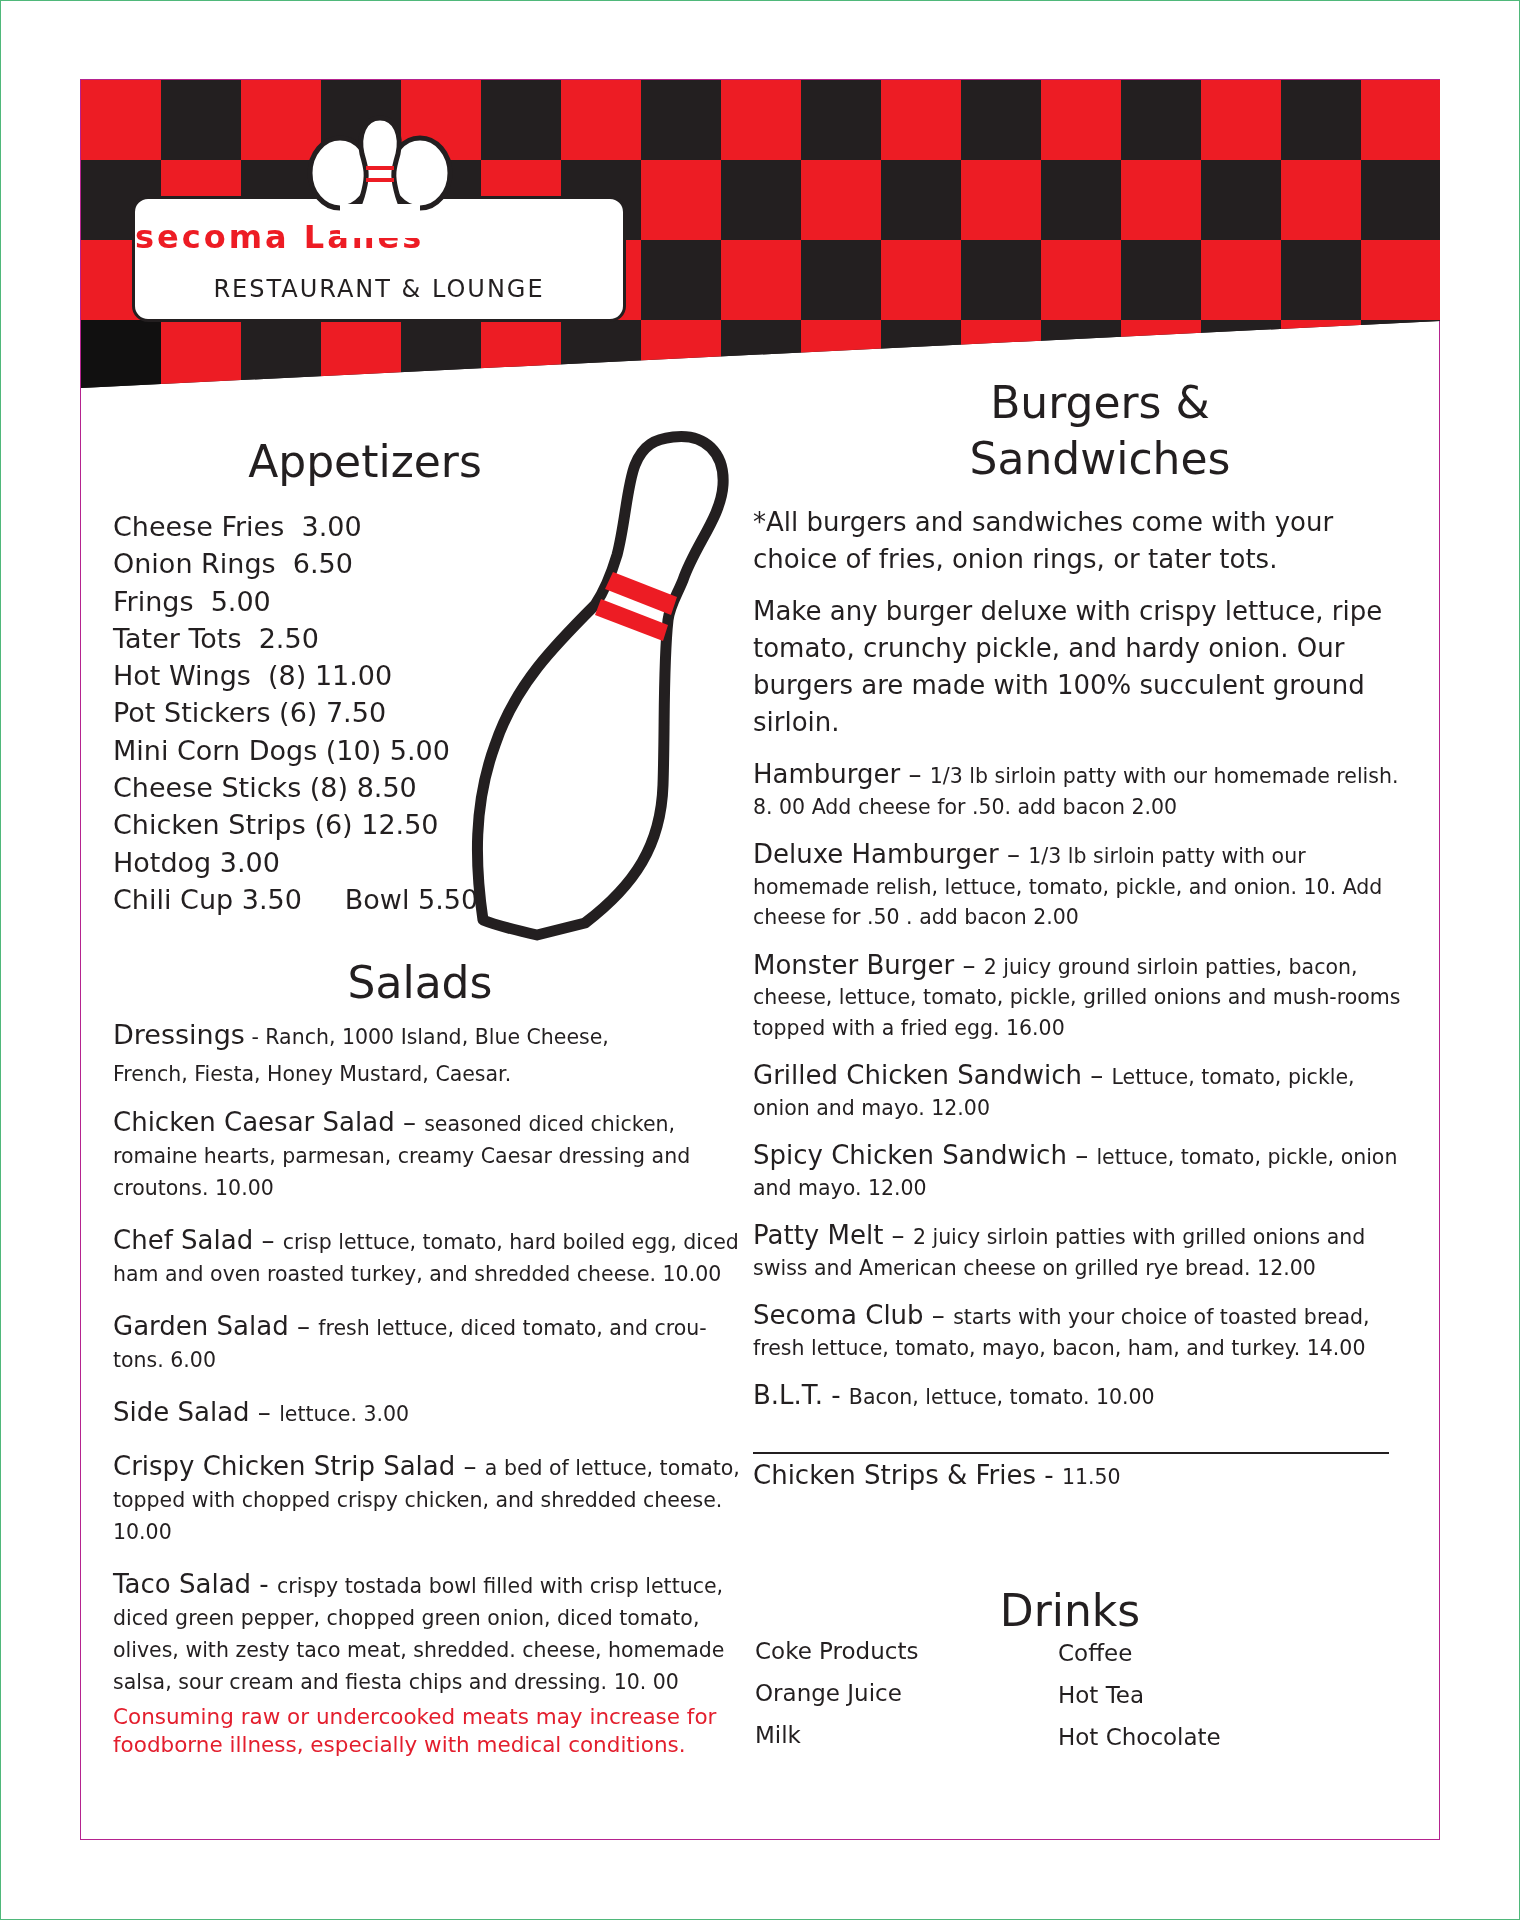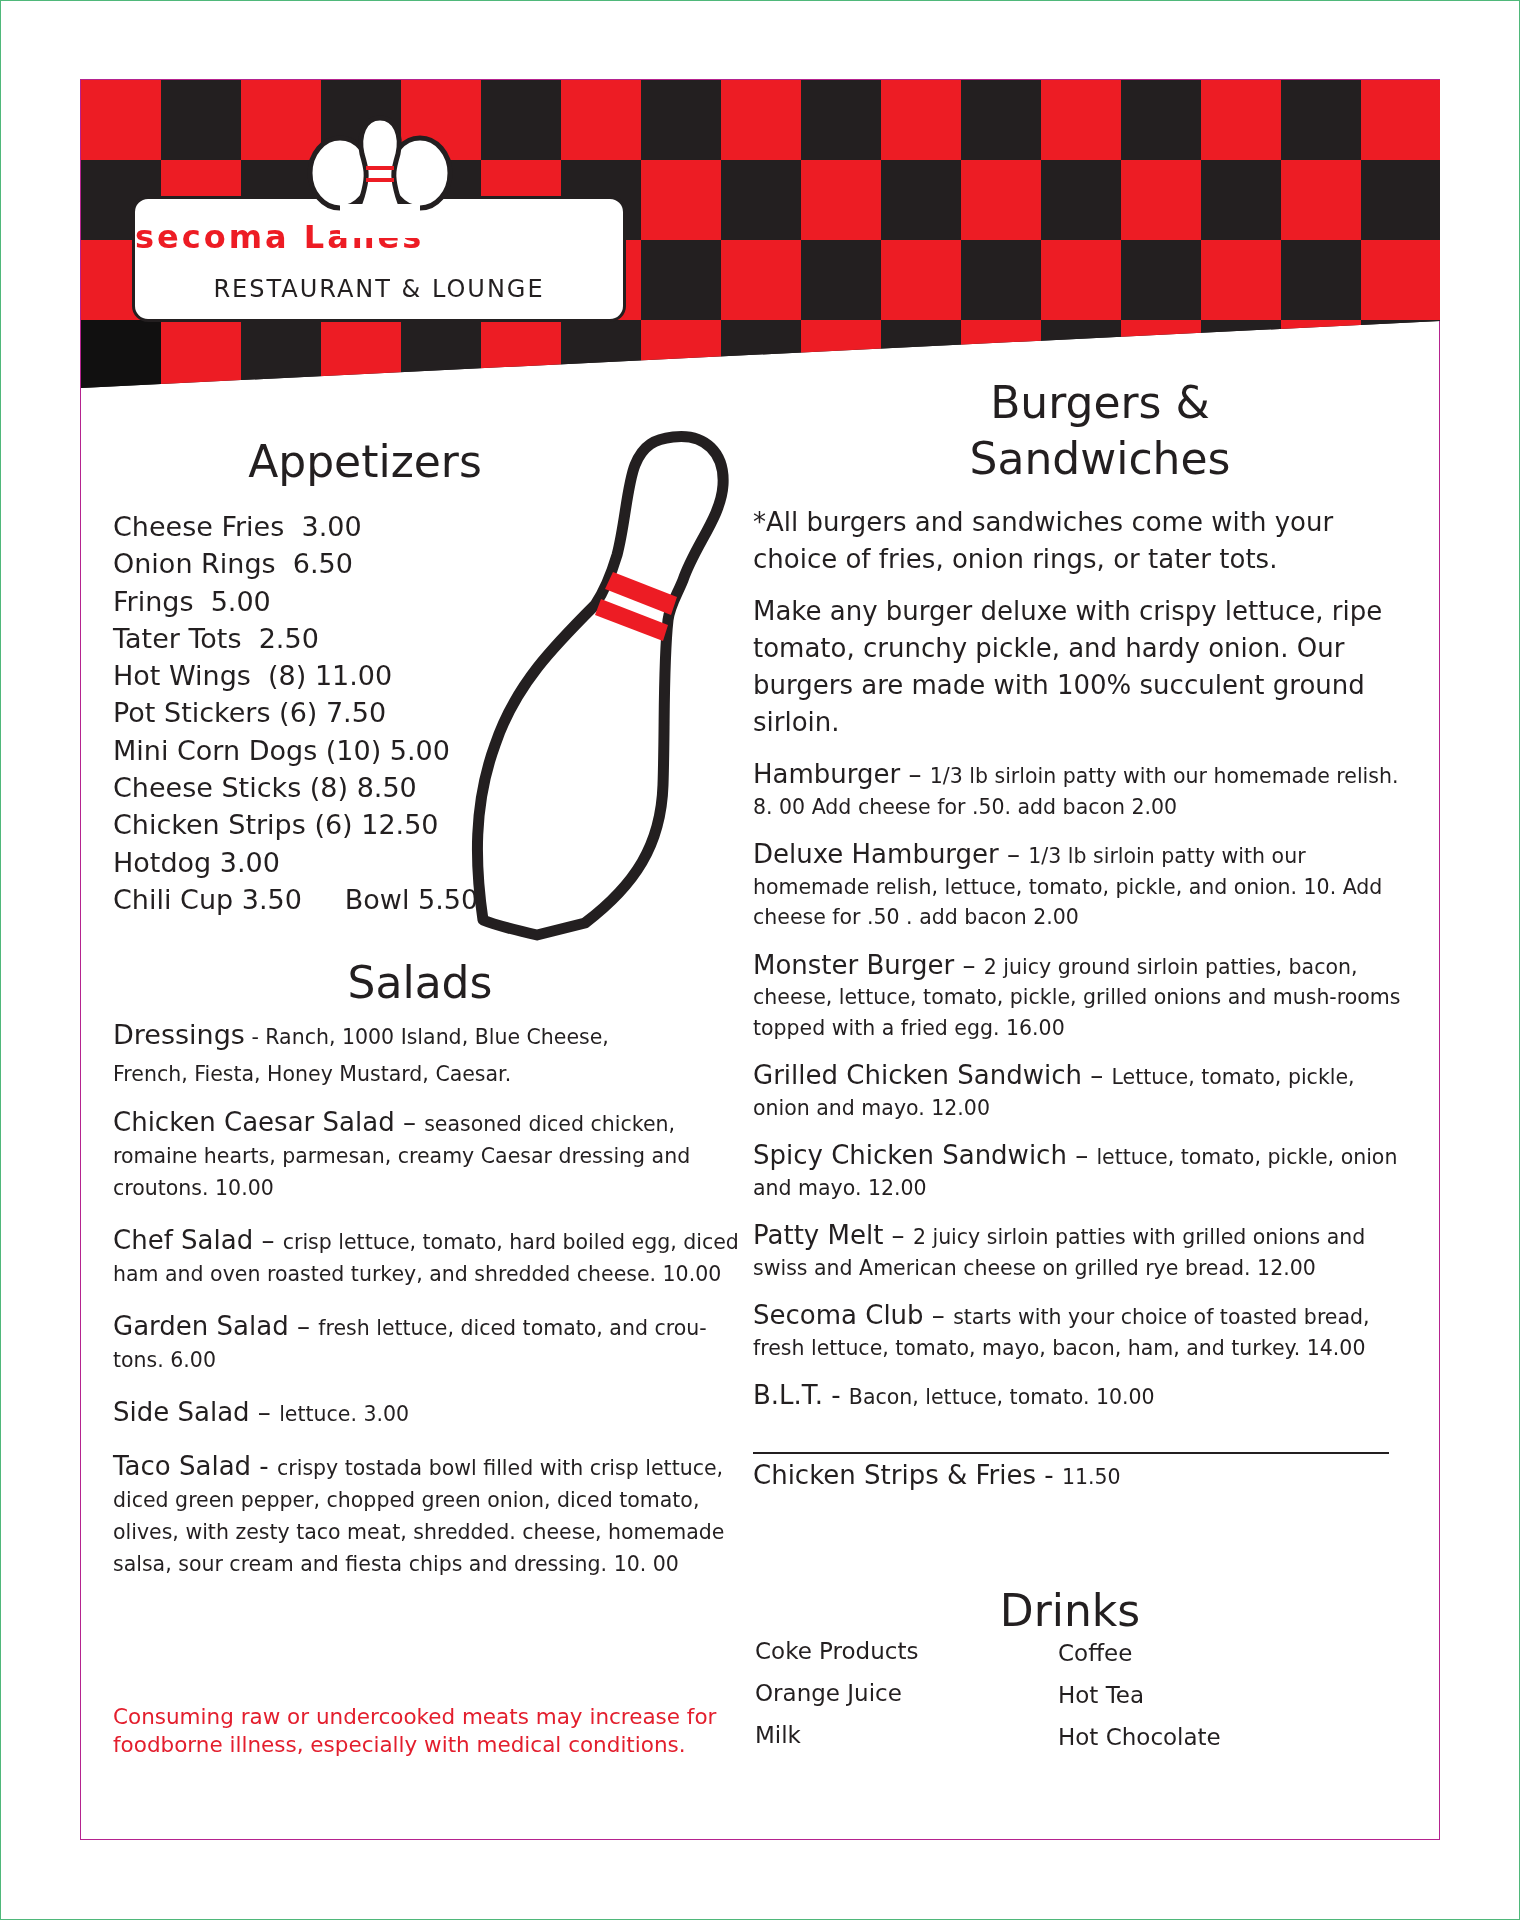--- a/index.html
+++ b/index.html
@@ -173,20 +173,21 @@
     <span style="font-size:27px;">Dressings</span><span> - </span><span>Ranch, 1000 Island, Blue Cheese,</span><br>
     <span>French, Fiesta, Honey Mustard, Caesar.</span>
   </div>
 </div>
 
 <div class="left-col" id="salad-items" style="top:1107px; width:640px;">
     <div class="item" style="margin-bottom: 20px; line-height: 30px;"><span class="nm">Chicken Caesar Salad</span><span class="nm"> – </span><span class="ds">seasoned diced chicken, romaine hearts, parmesan, creamy Caesar dressing and croutons. 10.00</span></div>
     <div class="item" style="margin-bottom: 20px; line-height: 30px;"><span class="nm">Chef Salad</span><span class="nm"> – </span><span class="ds">crisp lettuce, tomato, hard boiled egg, diced ham and oven roasted turkey, and shredded cheese.  10.00</span></div>
     <div class="item" style="margin-bottom: 20px; line-height: 30px;"><span class="nm">Garden Salad</span><span class="nm"> – </span><span class="ds">fresh lettuce, diced tomato, and crou-tons. 6.00</span></div>
     <div class="item" style="margin-bottom: 20px; line-height: 30px;"><span class="nm">Side Salad</span><span class="nm"> – </span><span class="ds">lettuce. 3.00</span></div>
+    <div class="item" style="margin-bottom: 20px; line-height: 30px;"><span class="nm">Crispy Chicken Strip Salad</span><span class="nm"> – </span><span class="ds">a bed of lettuce, tomato, topped with chopped crispy chicken, and shredded cheese. 10.00</span></div>
     <div class="item" style="margin-bottom: 16px; line-height: 30px;"><span class="nm">Taco Salad</span><span class="nm"> - </span><span class="ds">crispy tostada bowl filled with crisp lettuce, diced green pepper, chopped green onion, diced tomato, olives, with zesty taco meat, shredded. cheese, homemade salsa, sour cream and fiesta chips and dressing. 10. 00</span></div>
   </div>
 
 <div class="warning">Consuming raw or undercooked meats may increase for foodborne illness, especially with medical conditions.</div>
 
 <div class="section-title" style="left:900px; top:375px; width:400px; line-height:56px;">
   <div>Burgers &amp;</div>
   <div>Sandwiches</div>
 </div>
 

